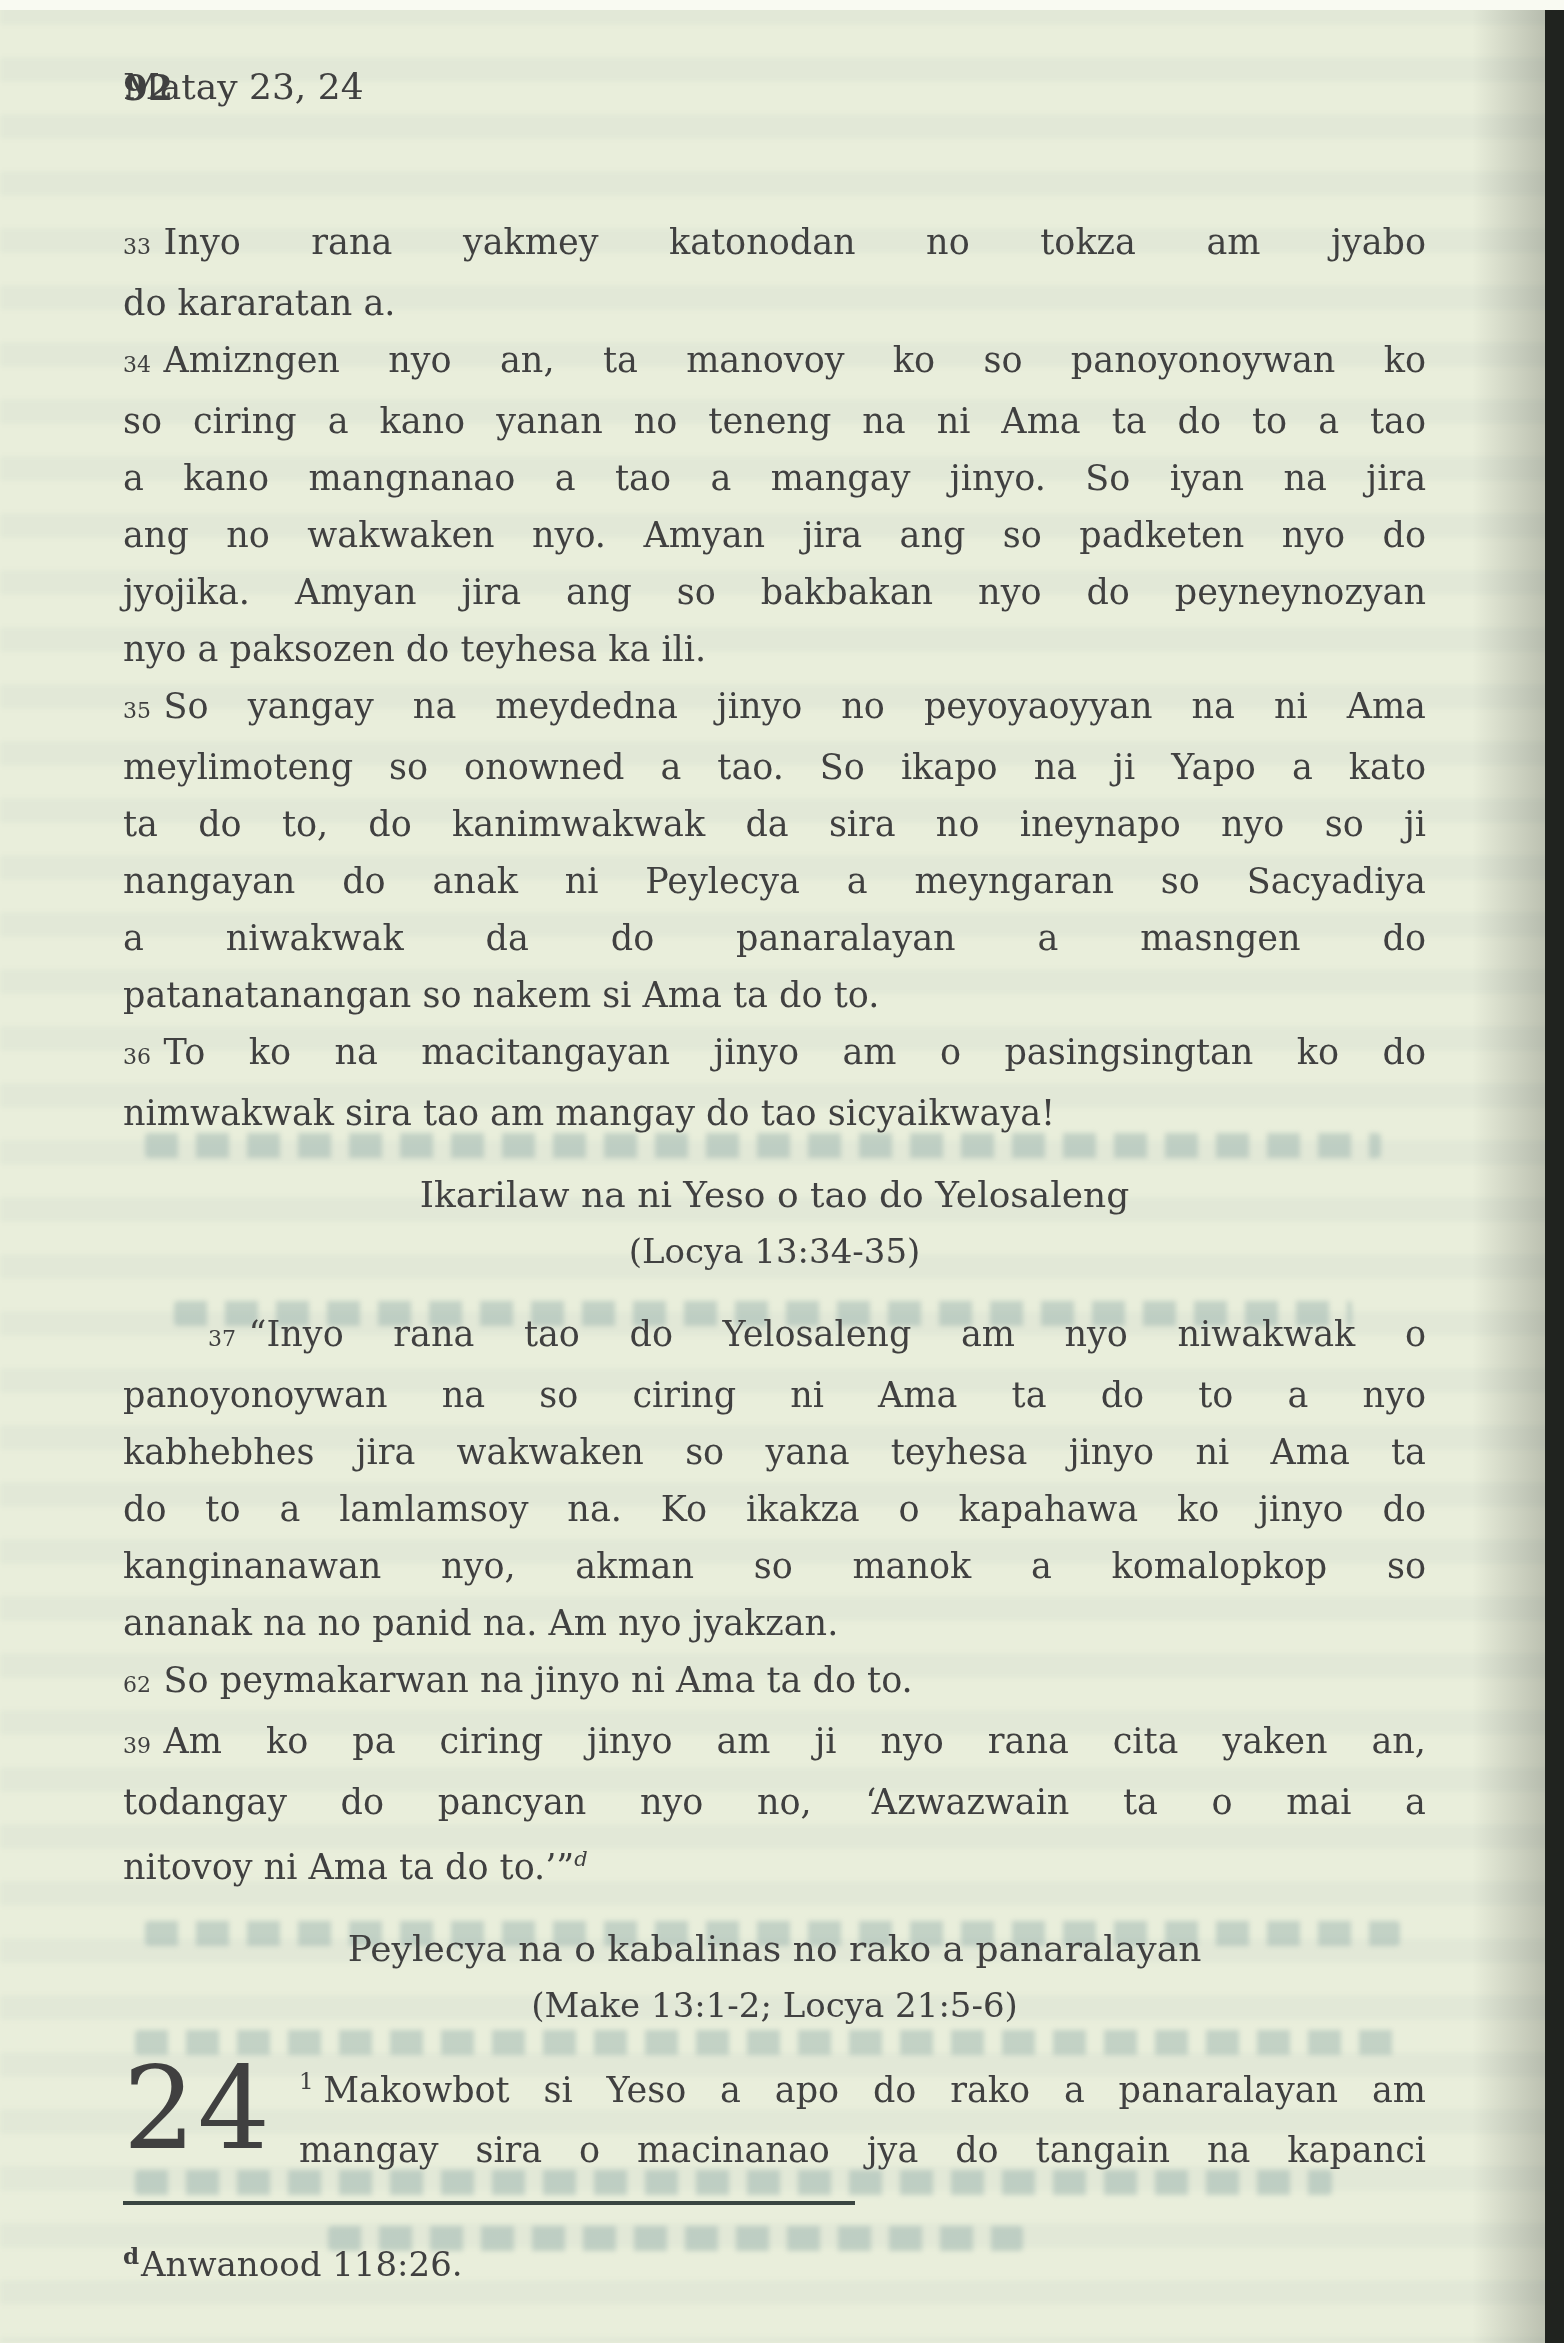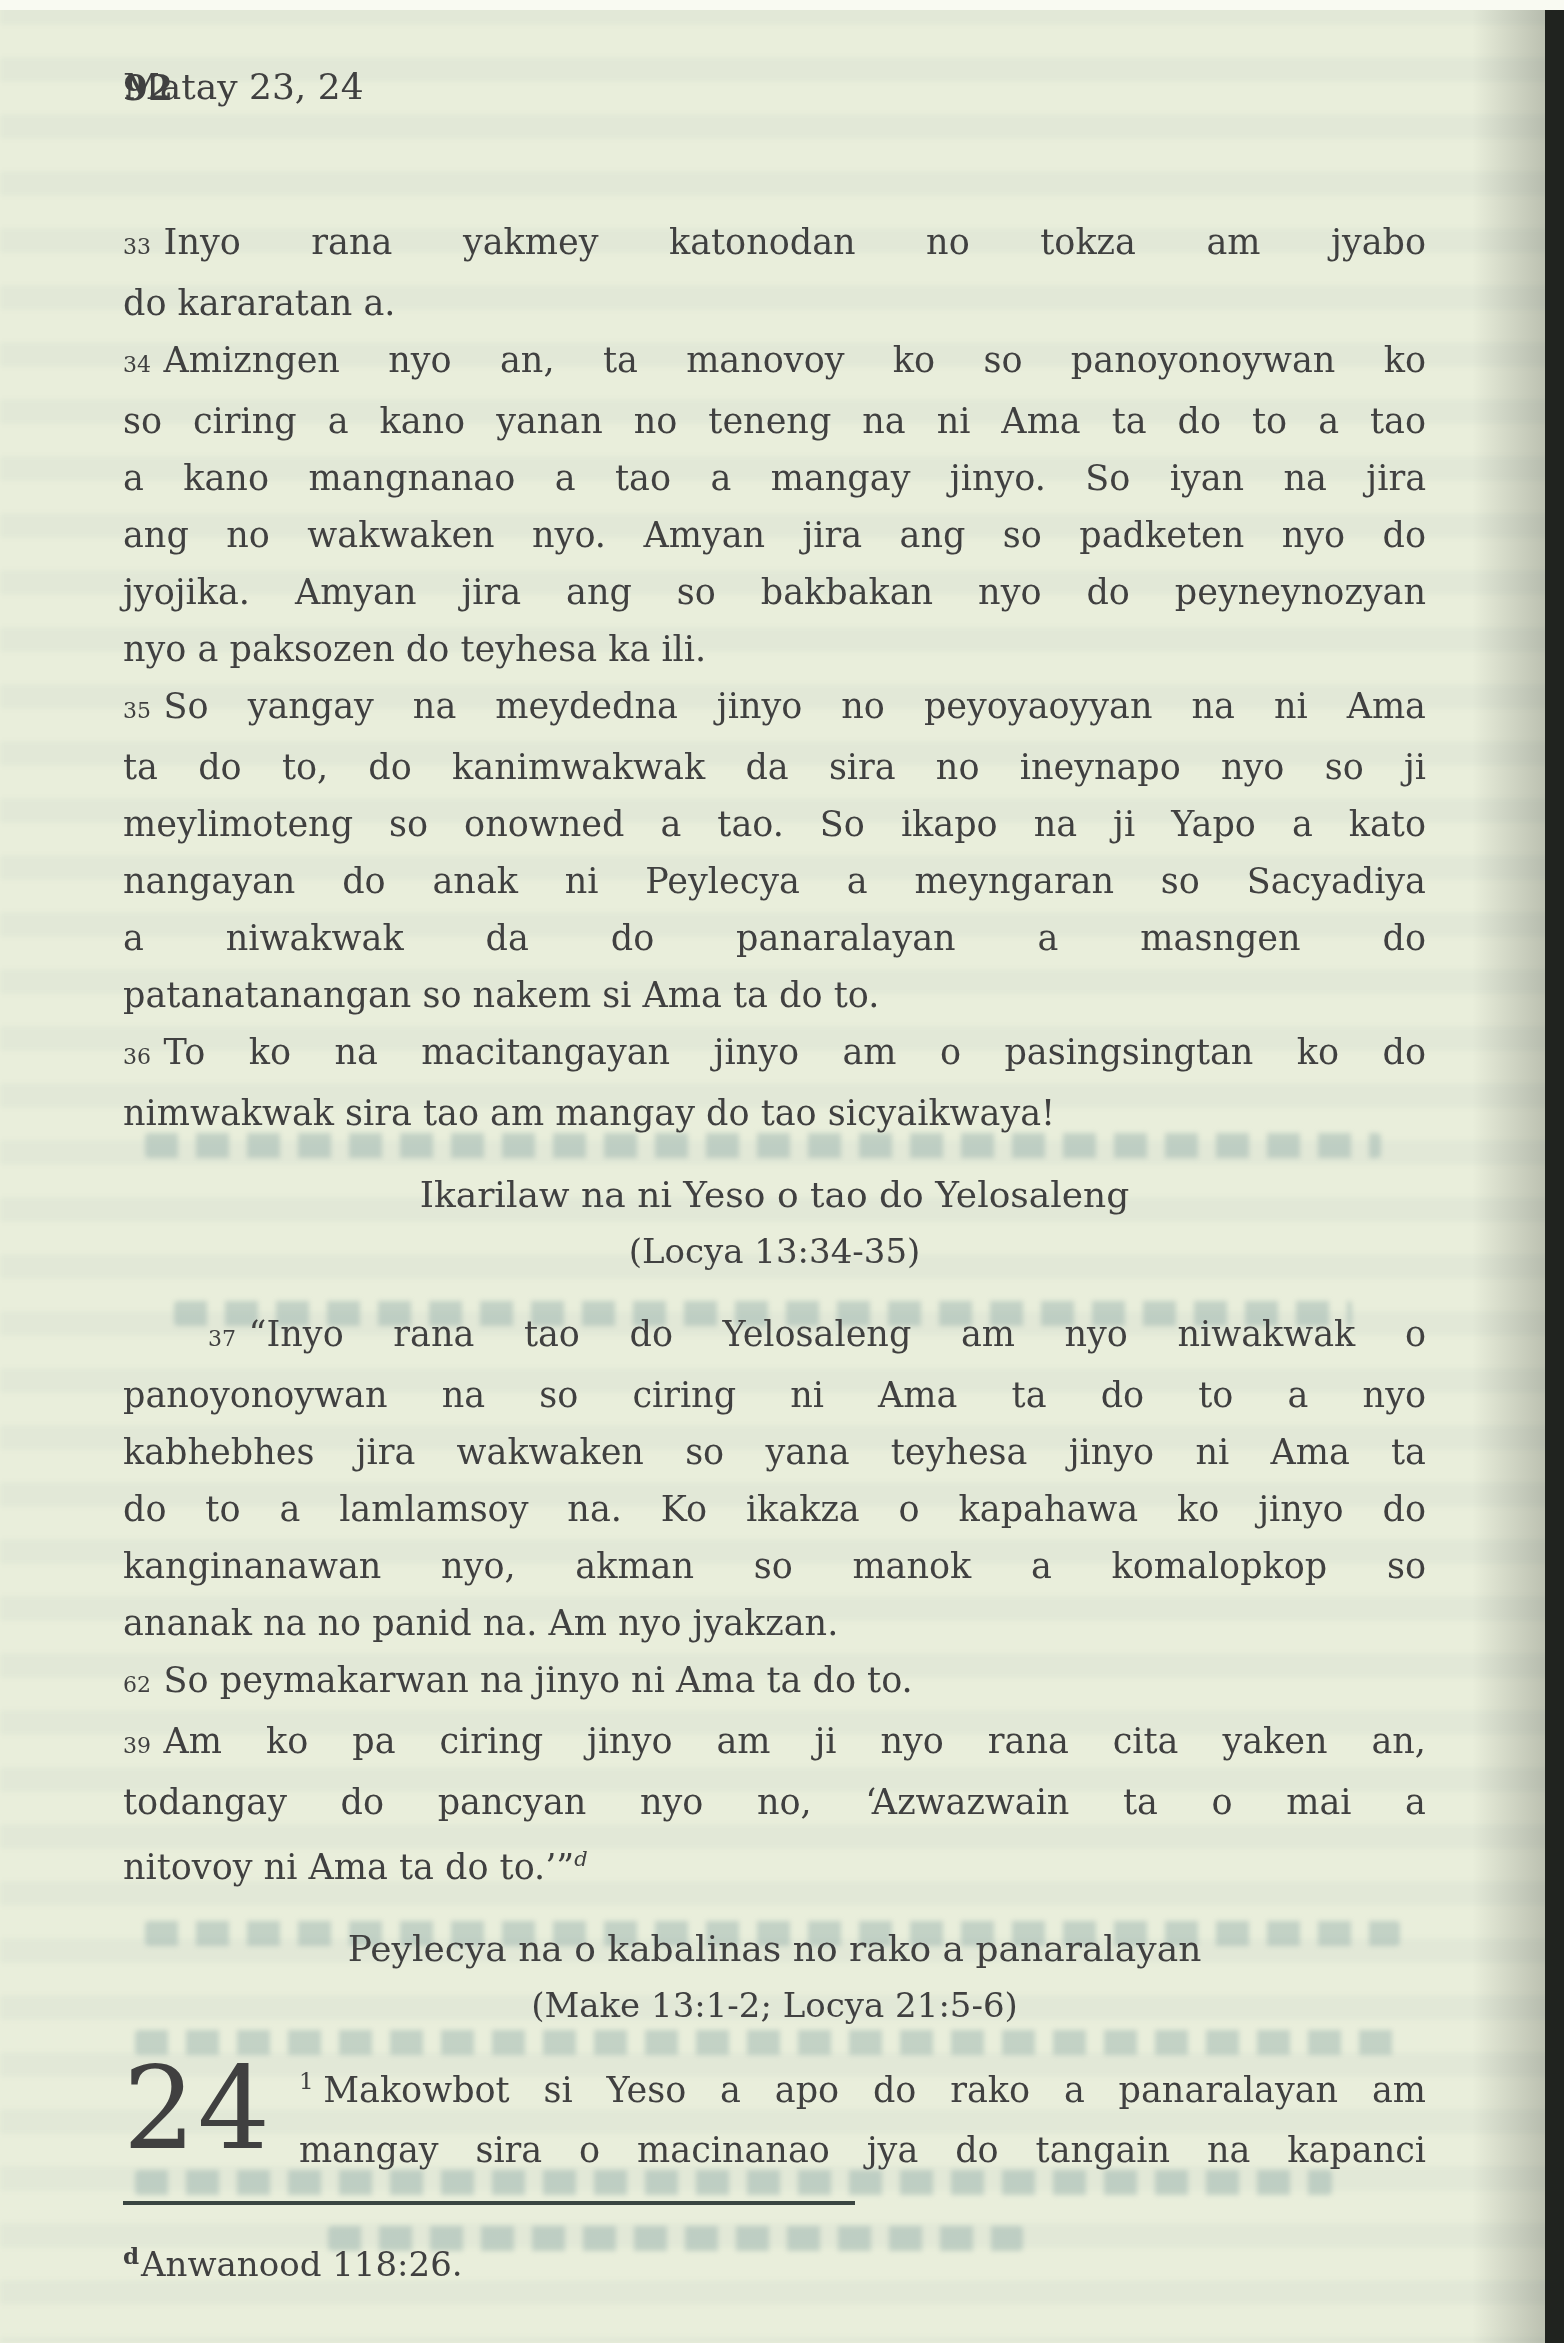--- a/index.html
+++ b/index.html
@@ -71,22 +71,22 @@
     <div class="verses" id="group-a">
         <div class="bline"><span class="vnum">33</span>Inyo rana yakmey katonodan no tokza am jyabo</div>
         <div class="bline endline">do kararatan a.</div>
         <div class="bline"><span class="vnum">34</span>Amizngen nyo an, ta manovoy ko so panoyonoywan ko</div>
         <div class="bline">so ciring a kano yanan no teneng na ni Ama ta do to a tao</div>
         <div class="bline">a kano mangnanao a tao a mangay jinyo. So iyan na jira</div>
         <div class="bline">ang no wakwaken nyo. Amyan jira ang so padketen nyo do</div>
         <div class="bline">jyojika. Amyan jira ang so bakbakan nyo do peyneynozyan</div>
         <div class="bline endline">nyo a paksozen do teyhesa ka ili.</div>
         <div class="bline"><span class="vnum">35</span>So yangay na meydedna jinyo no peyoyaoyyan na ni Ama</div>
+        <div class="bline">meylimoteng so onowned a tao. So ikapo na ji Yapo a kato</div>
         <div class="bline">ta do to, do kanimwakwak da sira no ineynapo nyo so ji</div>
-        <div class="bline">meylimoteng so onowned a tao. So ikapo na ji Yapo a kato</div>
         <div class="bline">nangayan do anak ni Peylecya a meyngaran so Sacyadiya</div>
         <div class="bline">a niwakwak da do panaralayan a masngen do</div>
         <div class="bline endline">patanatanangan so nakem si Ama ta do to.</div>
         <div class="bline"><span class="vnum">36</span>To ko na macitangayan jinyo am o pasingsingtan ko do</div>
         <div class="bline endline">nimwakwak sira tao am mangay do tao sicyaikwaya!</div>
       </div>
 
     <div class="section-heading">Ikarilaw na ni Yeso o tao do Yelosaleng</div>
     <div class="section-ref">(Locya 13:34-35)</div>
 

